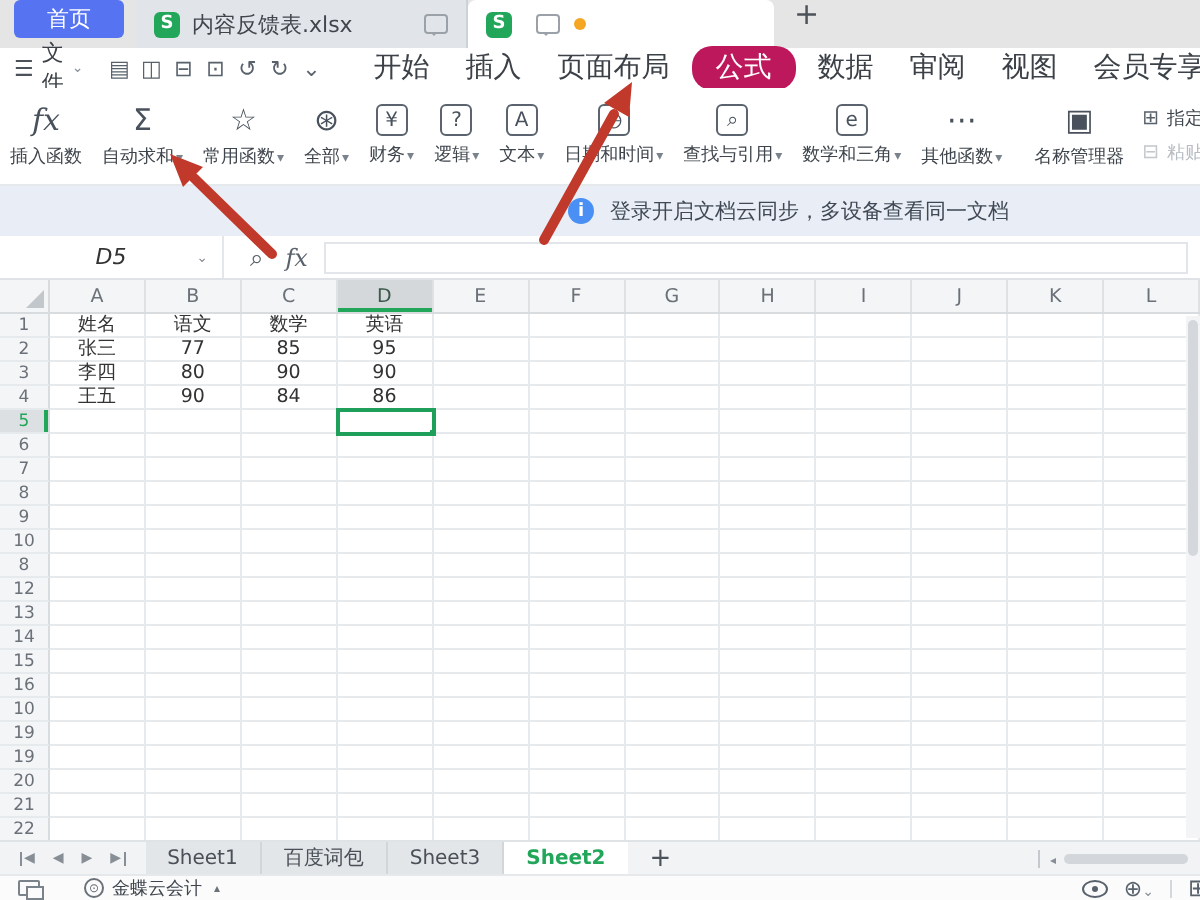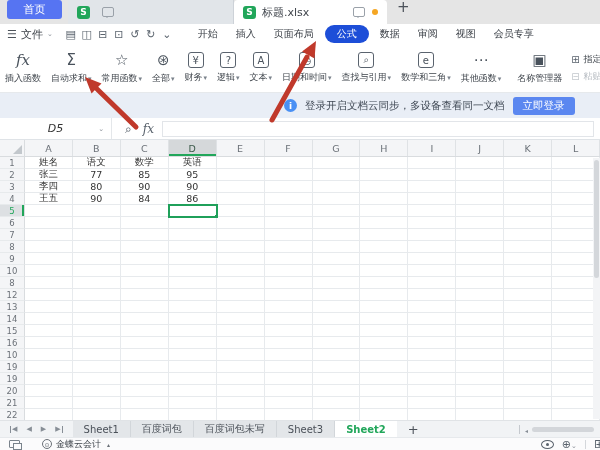--- a/index.html
+++ b/index.html
@@ -20,22 +20,22 @@
 .newtab-btn { font-size:15px; color:#4c525a; margin-left:10px; cursor:pointer; line-height:1; }
 
 
 .menubar { position:absolute; top:24px; left:0; right:0; height:20px; background:#fff; display:flex; align-items:center; }
 .file-menu { display:flex; align-items:center; gap:4px; margin-left:7px; color:#3c4148; cursor:pointer; }
 .hamburger { font-size:11px; color:#4c525a; }
 .small-dd { font-size:7px; color:#8a9098; }
 .quick-toolbar { display:flex; align-items:center; margin-left:10px; }
 .qicon { width:16px; text-align:center; font-size:11px; color:#59626c; cursor:pointer; }
 .menu-items { display:flex; align-items:center; margin-left:14px; }
-.menu-item { padding:2px 9px; font-size:10px; color:#3c4148; white-space:nowrap; cursor:pointer; display:flex; align-items:center; gap:2px; }
-.menu-item.active { background:#1d4ed8; color:#fff; border-radius:10px; padding:2px 12px; margin:0 2px; }
+.menu-item { padding:2px 9px; font-size:14px; color:#3c4148; white-space:nowrap; cursor:pointer; display:flex; align-items:center; gap:2px; }
+.menu-item.active { background:#be185d; color:#fff; border-radius:10px; padding:2px 12px; margin:0 2px; }
 
 
 .ribbon { position:absolute; top:44px; left:0; right:0; height:49px; background:#fff; border-bottom:1px solid #e6e9ec; display:flex; align-items:stretch; overflow:hidden; }
 .rbuttons { display:flex; align-items:stretch; }
 .rbtn { display:flex; flex-direction:column; align-items:center; justify-content:center; gap:3px; padding:0 5px; cursor:pointer; flex:0 0 auto; }
 .ric { height:18px; display:flex; align-items:center; justify-content:center; font-size:15px; color:#49525c; }
 .ric.fx { font-family:"DejaVu Serif","Liberation Serif",serif; font-style:italic; font-size:15px; }
 .ric.boxed { border:1px solid #5a636e; border-radius:3px; width:16px; height:16px; font-size:10px; }
 .rlb { font-size:9px; color:#3f454c; white-space:nowrap; display:flex; align-items:center; gap:1px; }
 .dd { font-size:7px; color:#7a828b; }
@@ -112,25 +112,25 @@
 </style>
 </head>
 <body>
 
 <div class="screen">
 
   <div class="tabbar">
     <div class="home-btn">首页</div>
     <div class="doc-tab">
       <span class="s-icon">S</span>
+      <span class="tab-label">内容反馈表.xlsx</span>
       <span class="bubble-icon"></span>
     </div>
     <div class="doc-tab active">
       <span class="s-icon">S</span>
-      <span class="tab-label">标题.xlsx</span>
       <span class="bubble-icon"></span>
       <span class="dot"></span>
     </div>
     <div class="newtab-btn">+</div>
   </div>
 
   <div class="menubar">
     <div class="file-menu">
       <span class="hamburger">☰</span>
       <span>文件</span>
@@ -221,21 +221,20 @@
       </div>
     </div>
     <div class="rsep"></div>
 
   </div>
 
   <div class="notifbar">
     <div class="notif-inner">
       <span class="info-icon">i</span>
       <span class="notif-msg">登录开启文档云同步，多设备查看同一文档</span>
-      <span class="login-btn">立即登录</span>
     </div>
   </div>
 
   <div class="formulabar">
     <div class="namebox">
       <span class="namebox-val">D5</span>
       <span class="namebox-dd">⌄</span>
     </div>
     <span class="zoom-icon">⌕</span>
     <span class="fx-label">fx</span>
@@ -555,21 +554,20 @@
   <div class="sheetbar">
     <div class="sheet-nav">
       <span class="nav-glyph bar-l">◀</span>
       <span class="nav-glyph">◀</span>
       <span class="nav-glyph">▶</span>
       <span class="nav-glyph bar-r">▶</span>
     </div>
     <div class="sheet-tabs">
         <div class="sheet-tab">Sheet1</div>
         <div class="sheet-tab">百度词包</div>
-        <div class="sheet-tab">百度词包未写</div>
         <div class="sheet-tab">Sheet3</div>
         <div class="sheet-tab active">Sheet2</div>
       </div>
     <div class="addsheet-btn">+</div>
     <div class="hs-sep"></div>
     <span class="hs-arrow">◂</span>
     <div class="hthumb"></div>
   </div>
 
   <div class="statusbar">

